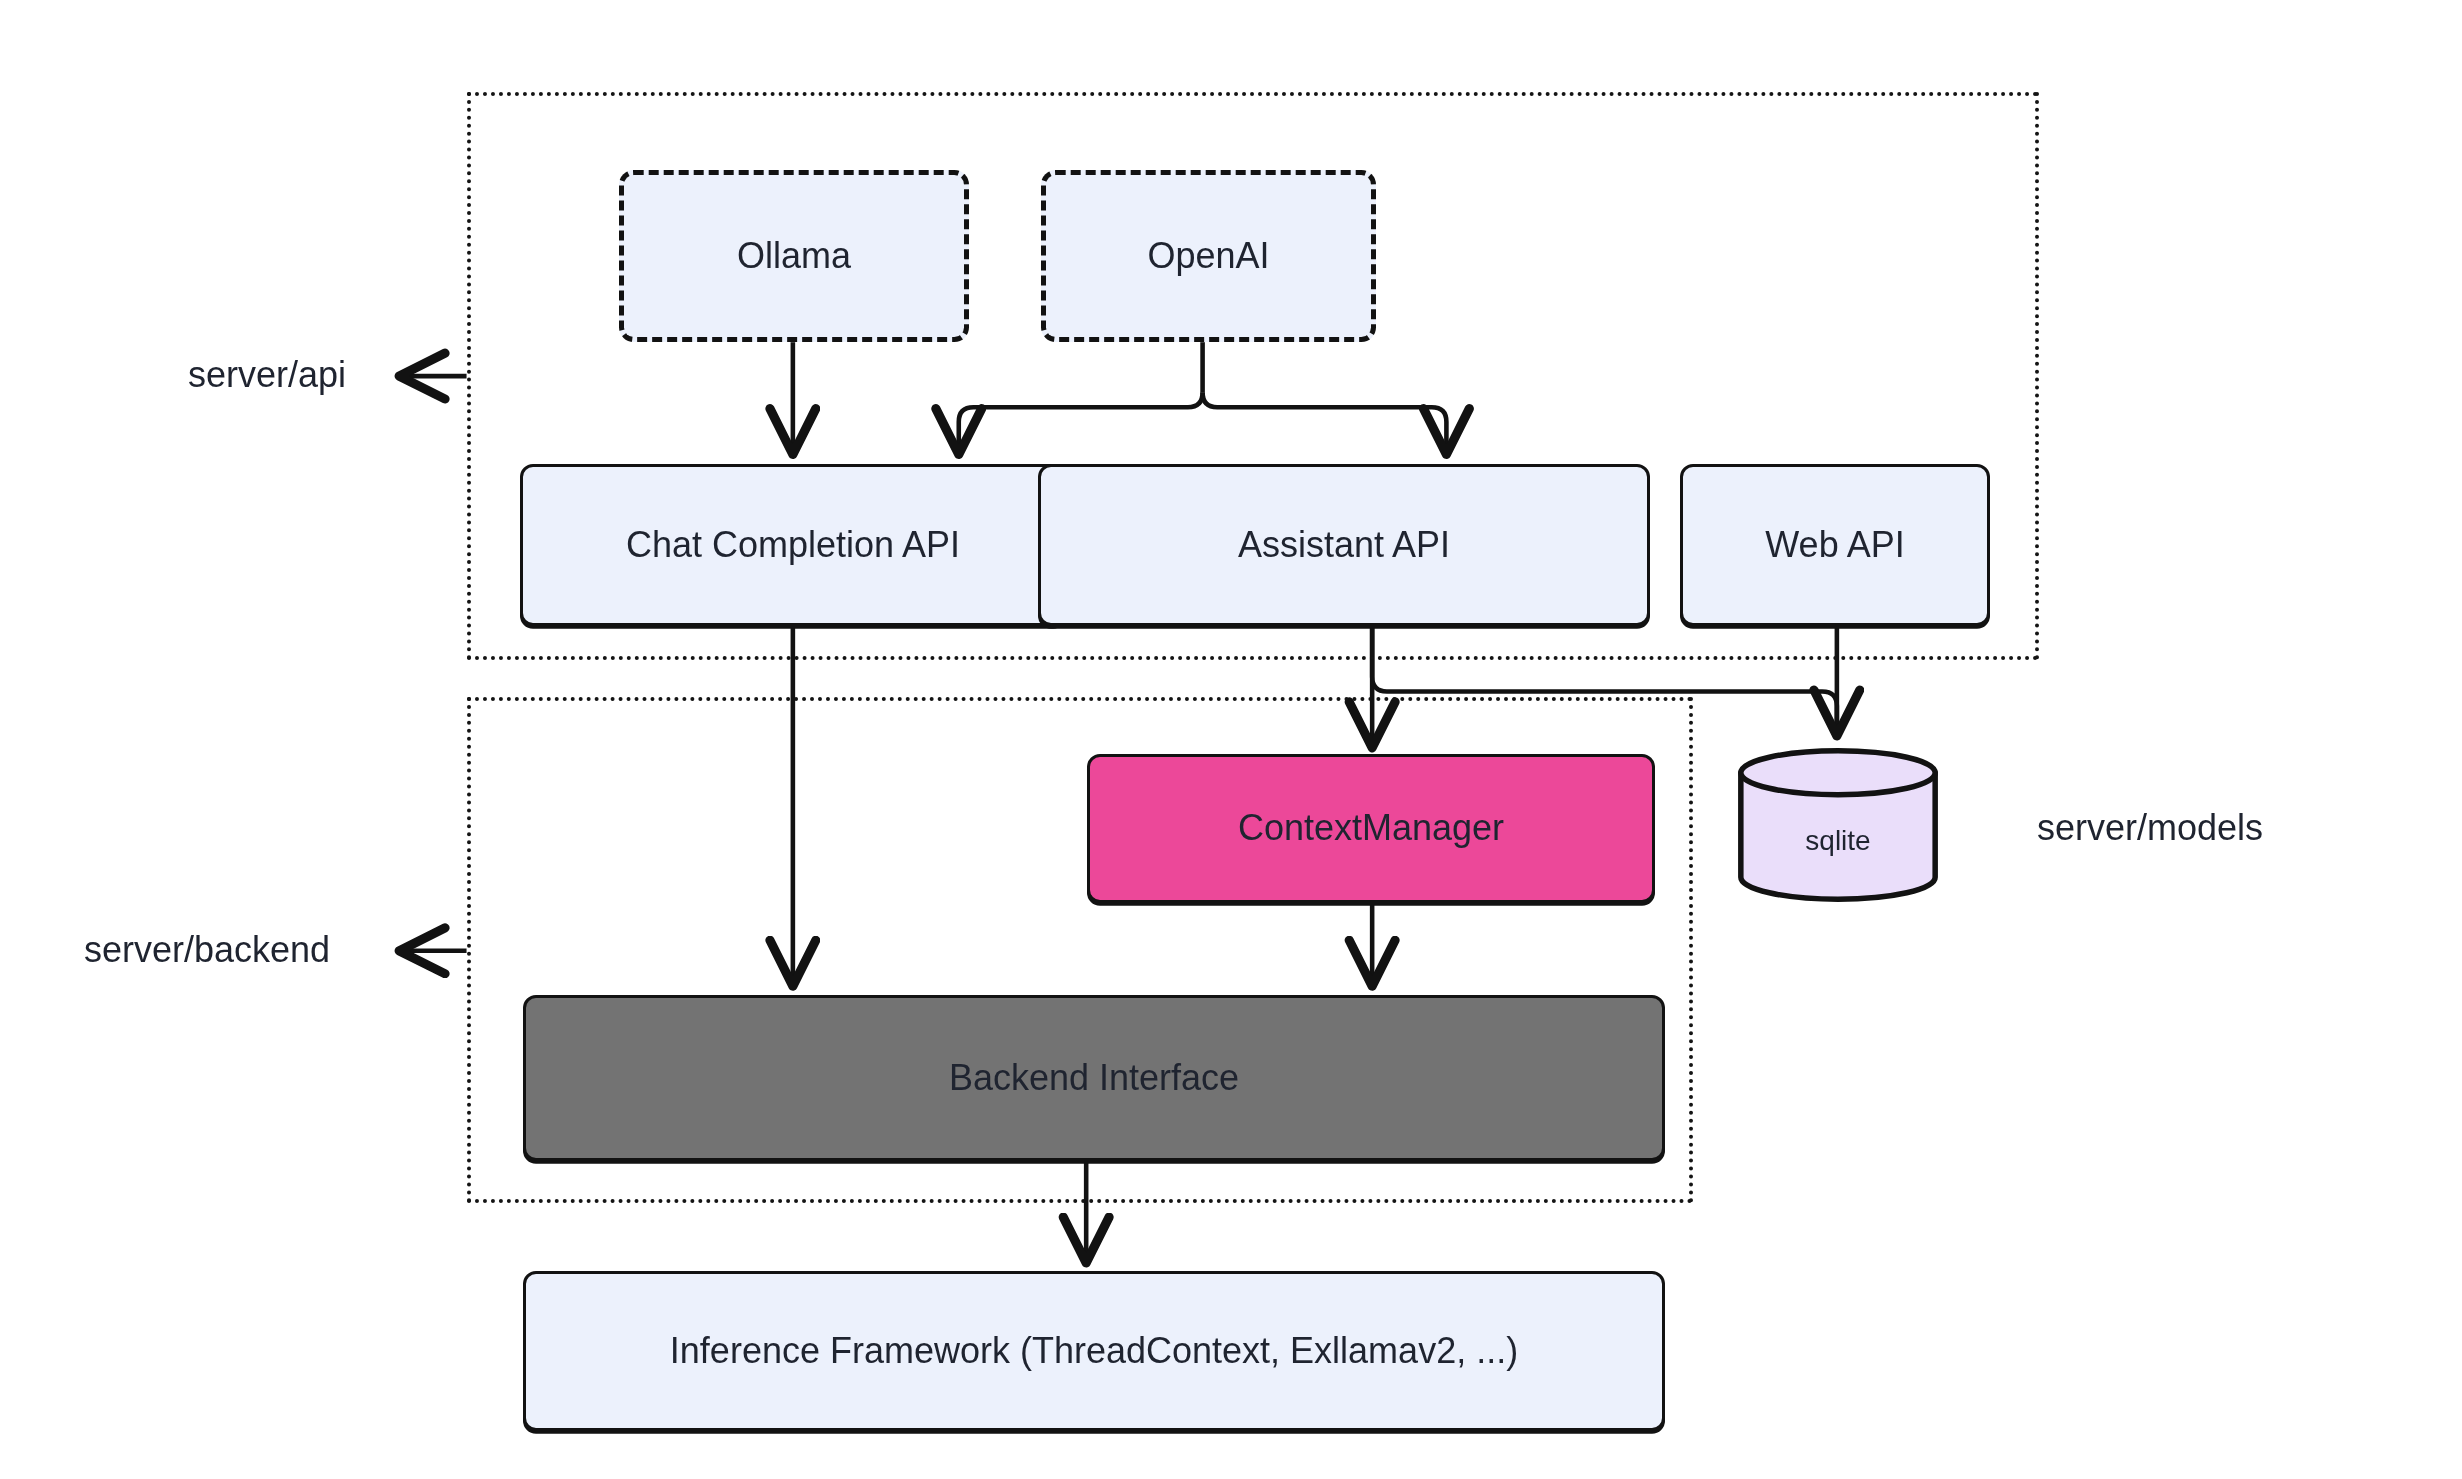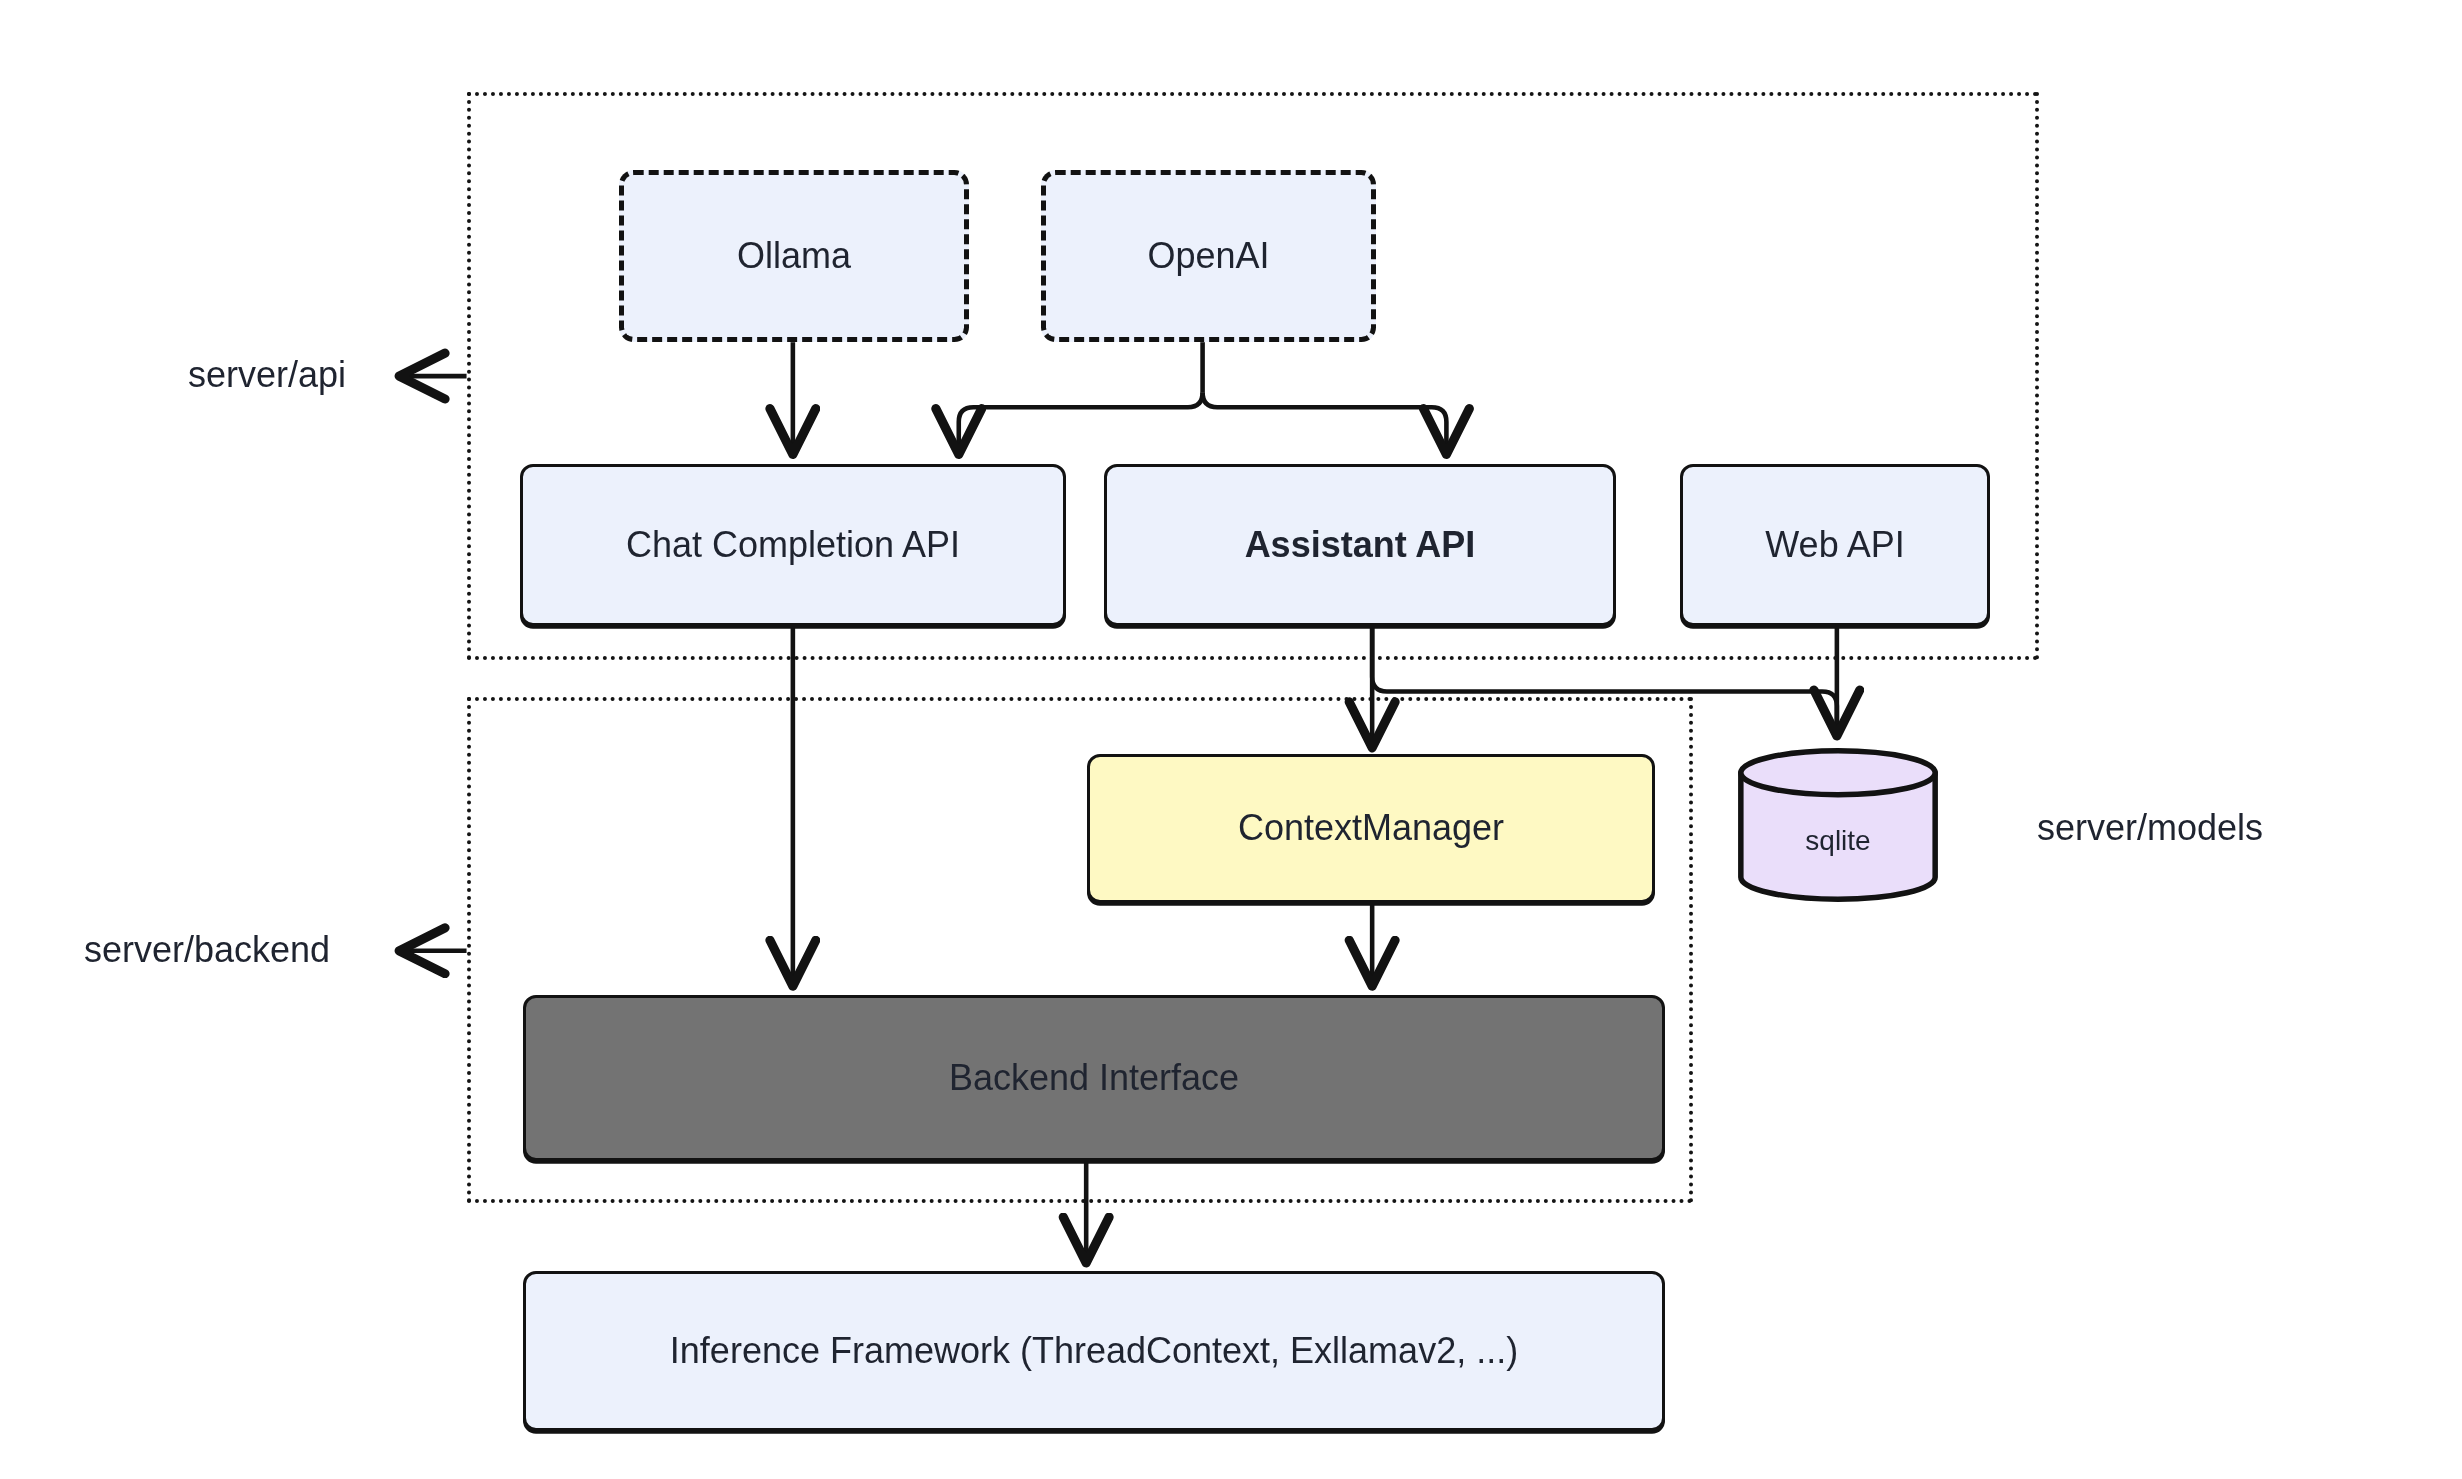--- a/index.html
+++ b/index.html
@@ -40,21 +40,21 @@
   .node-solid {
     border: 3.7px solid #121212;
     border-radius: 13px;
     box-shadow: 0 2.8px 0 0 #121212;
   }
   .node-dashed {
     border: 5.5px dashed #121212;
     border-radius: 14.7px;
   }
   .fill-blue   { background: #ECF1FC; }
-  .fill-green  { background: #fef9c3; }
+  .fill-green  { background: #ec4899; }
   .fill-yellow { background: #737373; }
 
   .group-box {
     position: absolute;
     box-sizing: border-box;
     border: 4.6px dotted #141414;
     background: transparent;
     z-index: 1;
   }
   .side-label {
@@ -124,21 +124,21 @@
   </div>
 
   <div class="node node-dashed fill-blue t46" style="left:1041px; top:170px; width:335px; height:172px;">
     <span>OpenAI</span>
   </div>
 
   <div class="node node-solid fill-blue t46" style="left:520px; top:464px; width:546px; height:162px;">
     <span>Chat Completion API</span>
   </div>
 
-  <div class="node node-solid fill-blue t46" style="left:1104px; top:464px; width:512px; height:162px;font-weight:bold;">
+  <div class="node node-solid fill-blue t46" style="left:1038px; top:464px; width:612px; height:162px;">
     <span>Assistant API</span>
   </div>
 
   <div class="node node-solid fill-blue t46" style="left:1680px; top:464px; width:310px; height:162px;">
     <span>Web API</span>
   </div>
 
   <div class="node node-solid fill-green t46" style="left:1087px; top:754px; width:568px; height:149px; flex-direction:column;">
     <span>ContextManager</span>
   </div>

